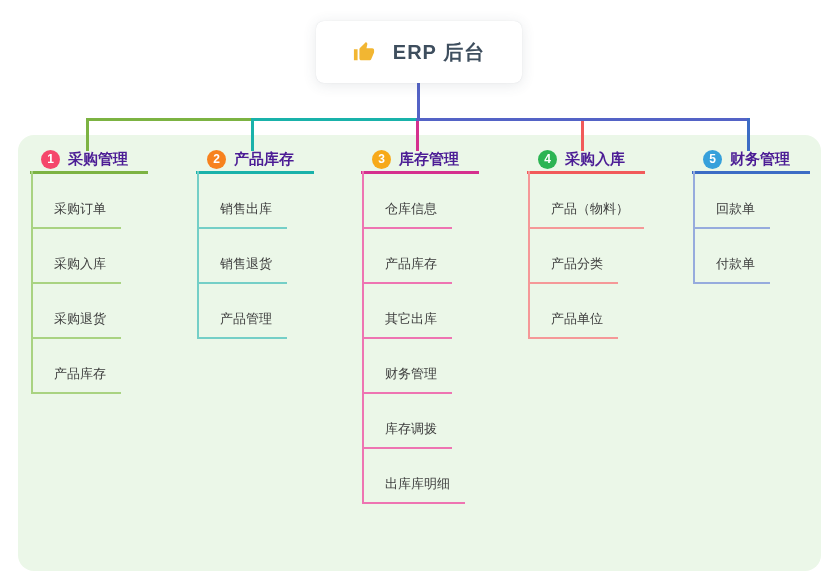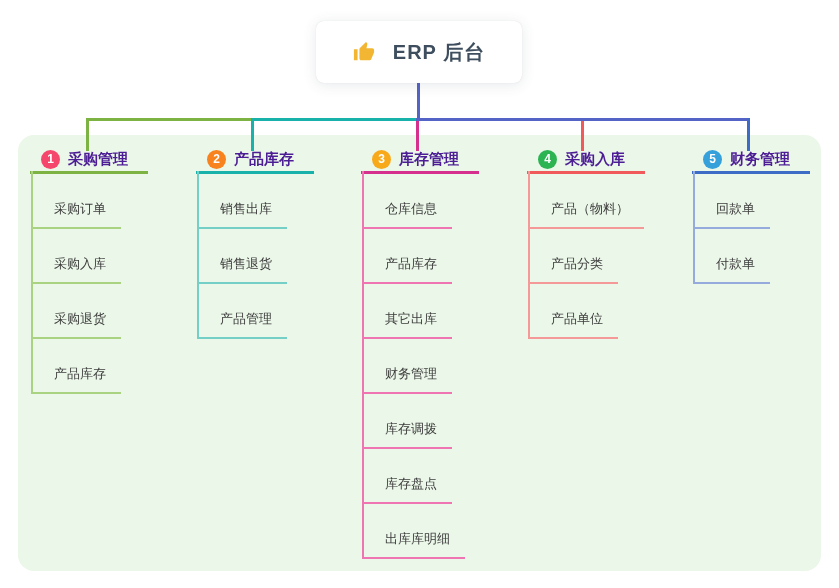--- a/index.html
+++ b/index.html
@@ -189,23 +189,20 @@
       <div class="child">
           <span class="child-label">其它出库</span>
         </div>
       <div class="child">
           <span class="child-label">财务管理</span>
         </div>
       <div class="child">
           <span class="child-label">库存调拨</span>
         </div>
       <div class="child">
-          <span class="child-label">库存盘点</span>
-        </div>
-      <div class="child">
           <span class="child-label">出库库明细</span>
         </div>
     </div>
   </div>
 
   <div class="branch b4" style="--line: #f15a5a; --child-line: #f59898; --badge: #2cb453;">
     <div class="branch-header">
       <span class="badge">4</span>
       <span class="branch-label">采购入库</span>
     </div>

